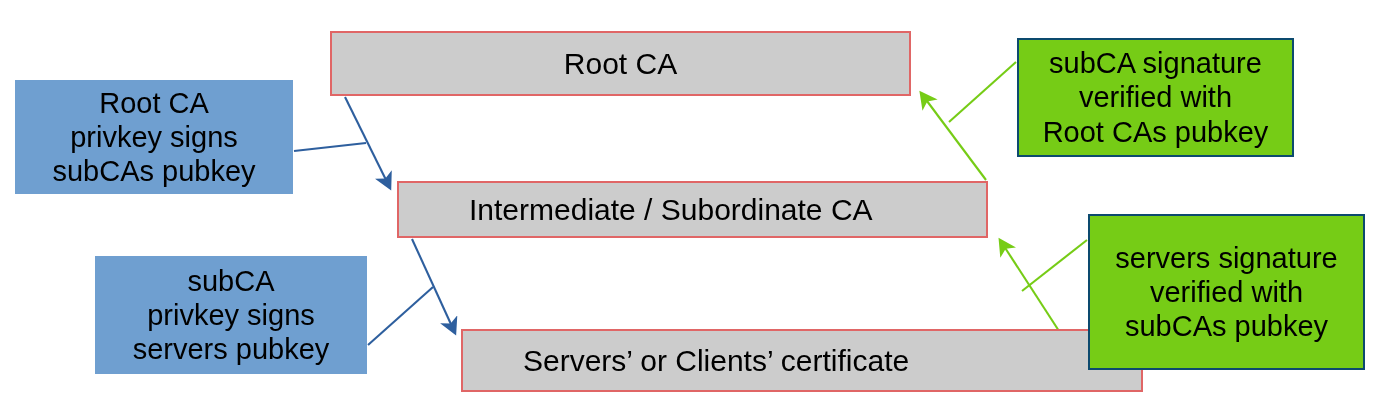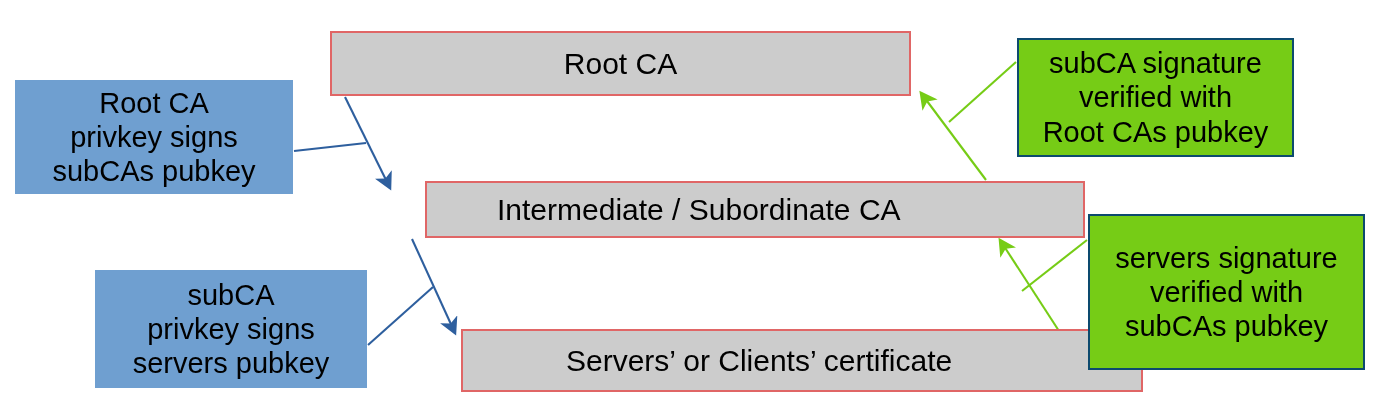--- a/index.html
+++ b/index.html
@@ -47,27 +47,27 @@
     border: 1px solid #6f9fd0;
     font-size: 29px;
   }
   .node-note-green {
     background: #76cc16;
     border: 2px solid #0c4a6e;
     font-size: 29px;
   }
   
   #box-root-ca       { left: 330px; top: 31px;  width: 581px; height: 65px; }
-  #box-intermediate  { left: 397px; top: 181px; width: 660px; height: 57px;
-                       justify-content: flex-start; padding-left: 70px; margin-left: 28px; }
+  #box-intermediate  { left: 397px; top: 181px; width: 591px; height: 57px;
+                       justify-content: flex-start; padding-left: 70px; }
   #box-leaf          { left: 461px; top: 329px; width: 682px; height: 63px;
-                       justify-content: flex-start; padding-left: 103px; }
+                       justify-content: flex-start; padding-left: 60px; }
   
   #note-root-signs   { left: 15px;  top: 80px;  width: 278px; height: 114px; }
-  #note-subca-signs  { left: 95px;  top: 270px; width: 272px; height: 118px; }
+  #note-subca-signs  { left: 95px;  top: 256px; width: 272px; height: 118px; }
   
   #note-verify-subca { left: 1017px; top: 38px;  width: 277px; height: 119px; }
   #note-verify-server{ left: 1088px; top: 214px; width: 277px; height: 156px; }
 </style>
 </head>
 <body>
 
 <div id="canvas">
 
   <svg id="arrow-layer" viewBox="0 0 1377 409" width="1377" height="409" xmlns="http://www.w3.org/2000/svg">

